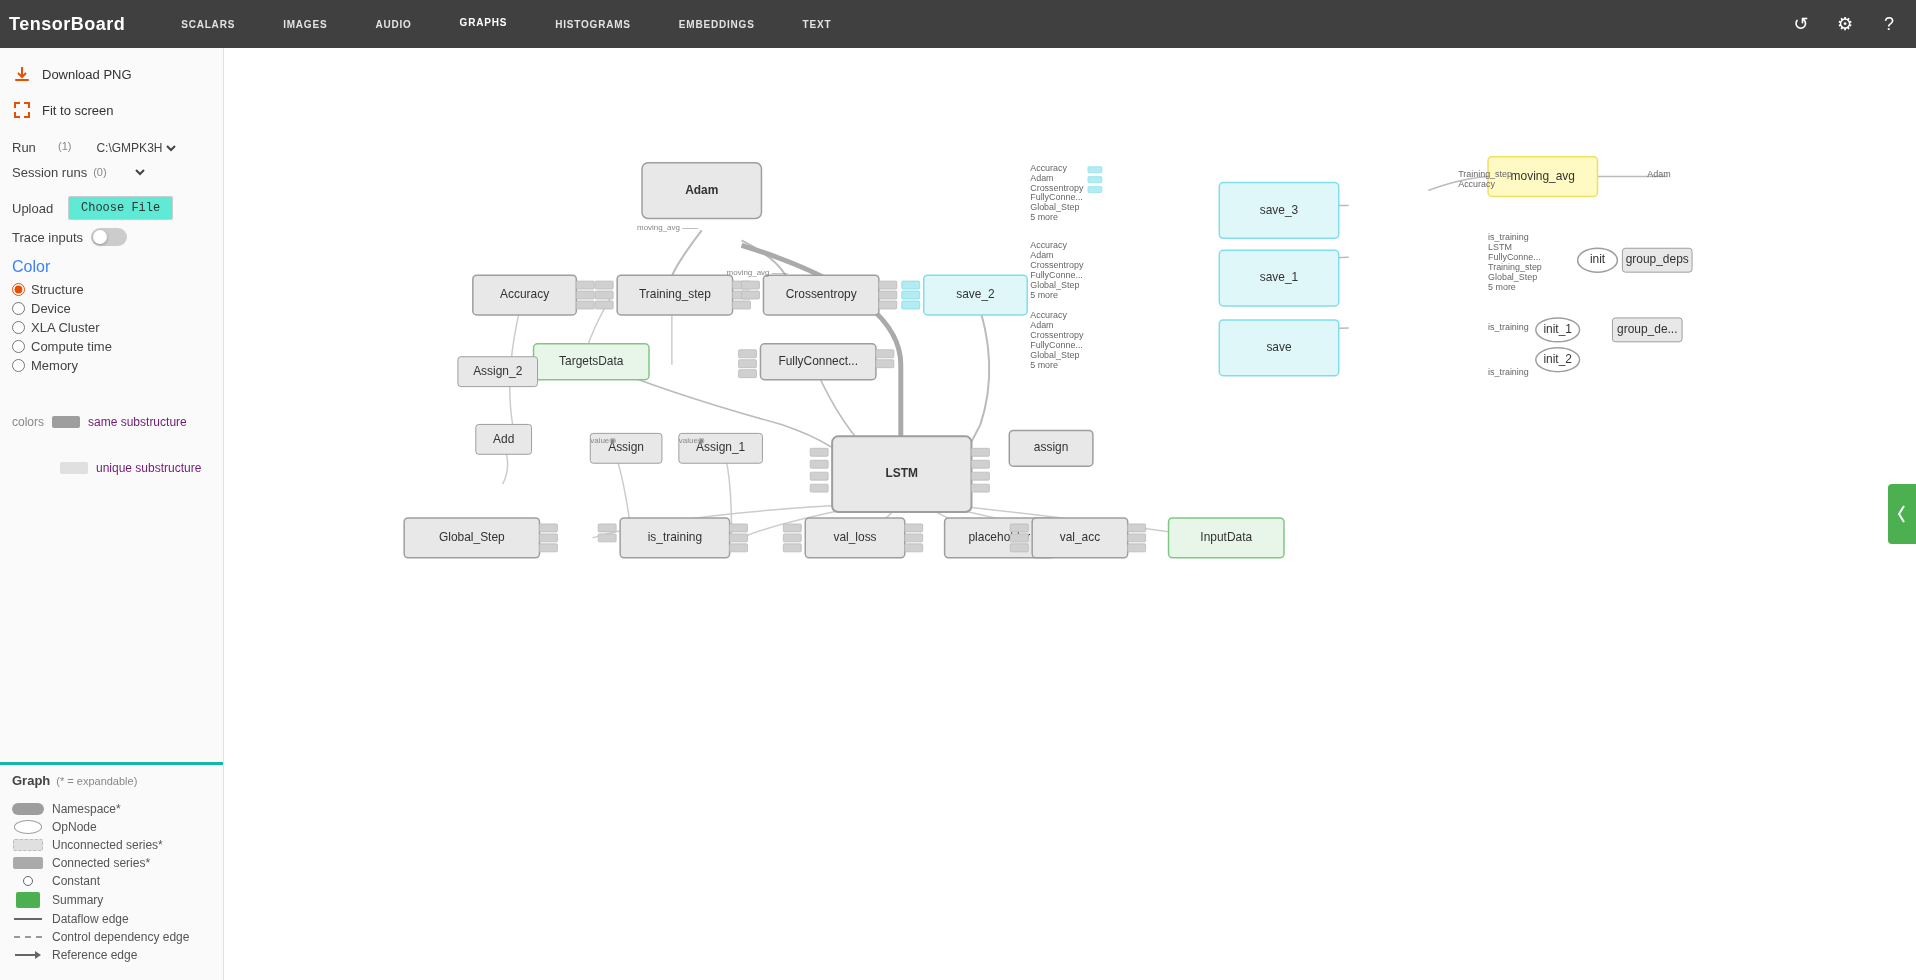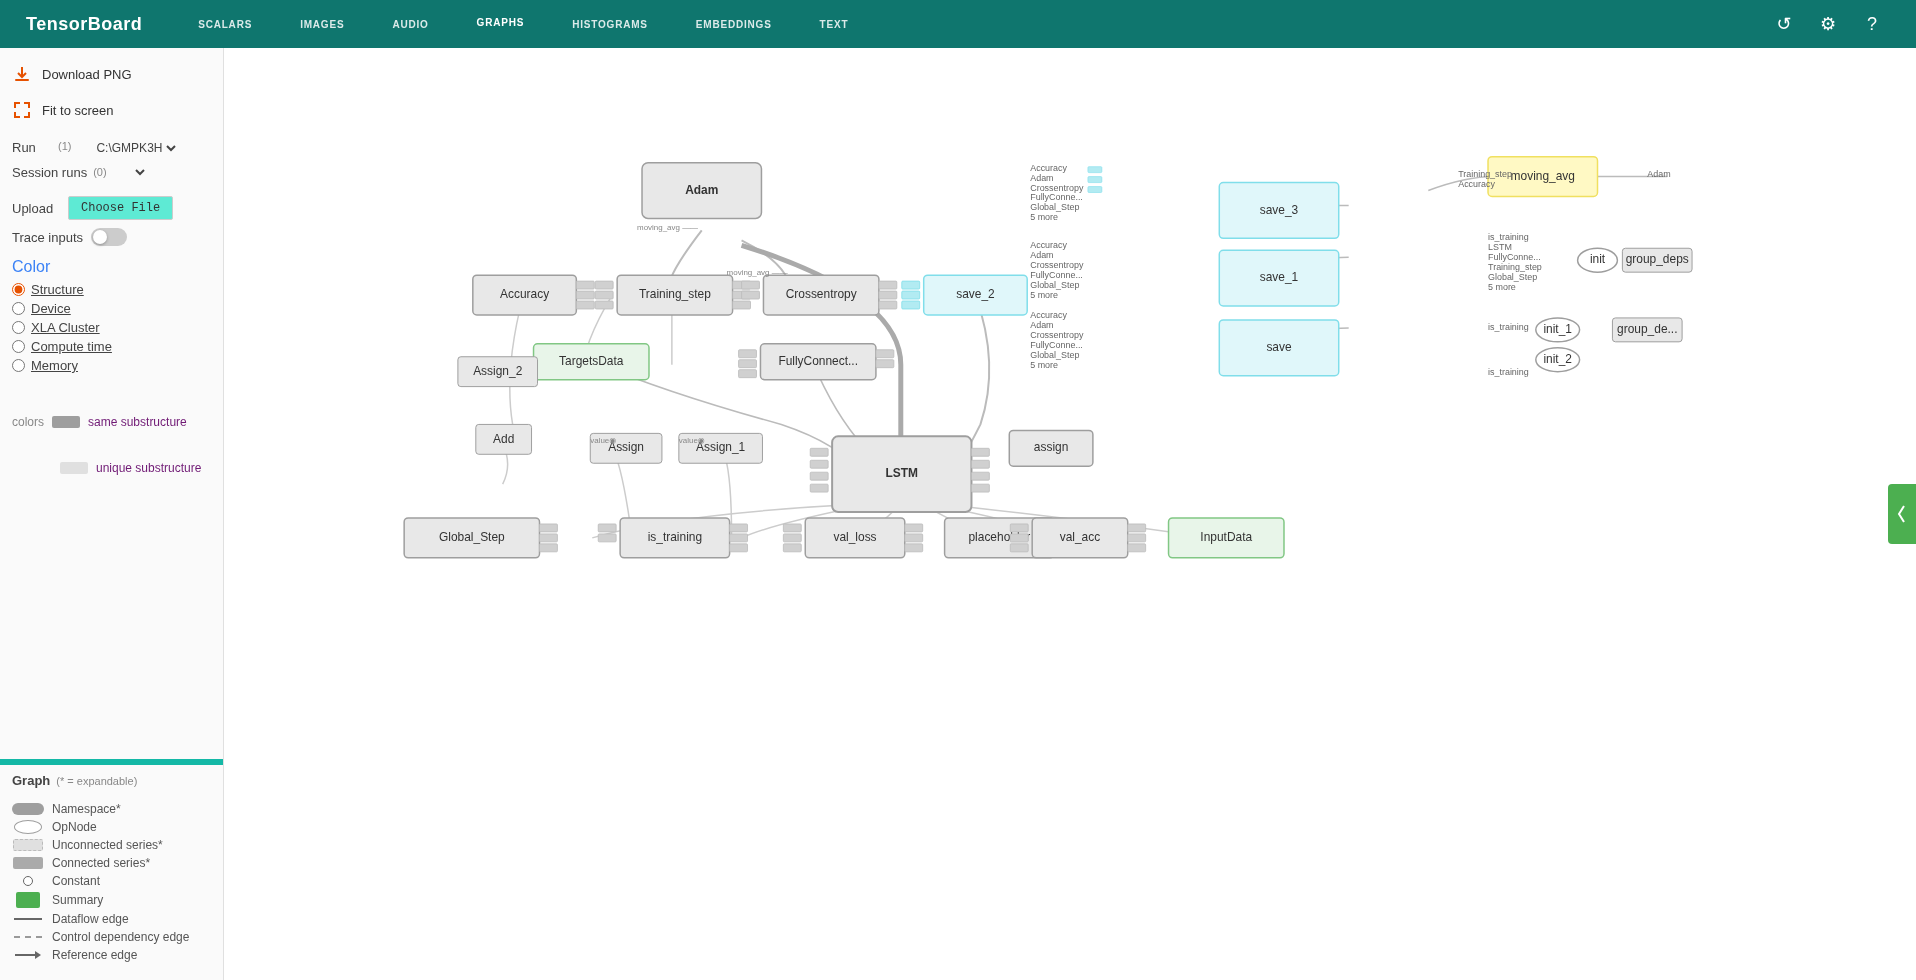--- a/index.html
+++ b/index.html
@@ -1,24 +1,24 @@
 <!DOCTYPE html>
 <html><head>
   <meta charset="utf-8">
   <style>
     * { margin: 0; padding: 0; box-sizing: border-box; }
     body { font-family: Arial, sans-serif; font-size: 13px; background: #fff; overflow: hidden; width: 1916px; height: 980px; }
 
     
     #topnav {
-      background: #0f766e;
+      background: #404040;
       height: 48px;
       display: flex;
       align-items: center;
-      padding: 0 26px;
+      padding: 0 9px;
       gap: 0;
     }
     #topnav .brand {
       color: #fff;
       font-size: 18px;
       font-weight: bold;
       margin-right: 32px;
       letter-spacing: 0.5px;
     }
     .nav-items {
@@ -153,21 +153,21 @@
     .color-section { padding: 4px 12px 8px; }
     .color-title { font-size: 16px; color: #3b82f6; margin-bottom: 4px; }
     .radio-row {
       display: flex;
       align-items: center;
       gap: 6px;
       padding: 2px 0;
       cursor: pointer;
     }
     .radio-row input[type=radio] { accent-color: #e65100; cursor: pointer; }
-    .radio-row label { font-size: 13px; color: #444; cursor: pointer; text-decoration: underline; }
+    .radio-row label { font-size: 13px; color: #444; cursor: pointer; }
 
     .colors-row {
       display: flex;
       align-items: center;
       gap: 8px;
       padding: 4px 12px;
       margin-top: 28px;
     }
     .colors-label { font-size: 12px; color: #888; }
     .colors-swatch {
@@ -178,21 +178,21 @@
     .colors-text { font-size: 12px; color: #701a75; }
     .colors-swatch2 {
       width: 28px; height: 12px;
       background: #e0e0e0;
       border-radius: 2px;
     }
 
     
     .legend-section {
       padding: 8px 12px;
-      border-top: 6px solid #14b8a6;
+      border-top: 3px solid #14b8a6;
       margin-top: auto;
     }
     .legend-title { font-size: 13px; color: #444; font-weight: 600; margin-bottom: 6px; }
     .legend-subtitle { font-size: 11px; color: #888; margin-bottom: 4px; }
     .legend-row {
       display: flex;
       align-items: center;
       gap: 8px;
       padding: 2px 0;
     }

